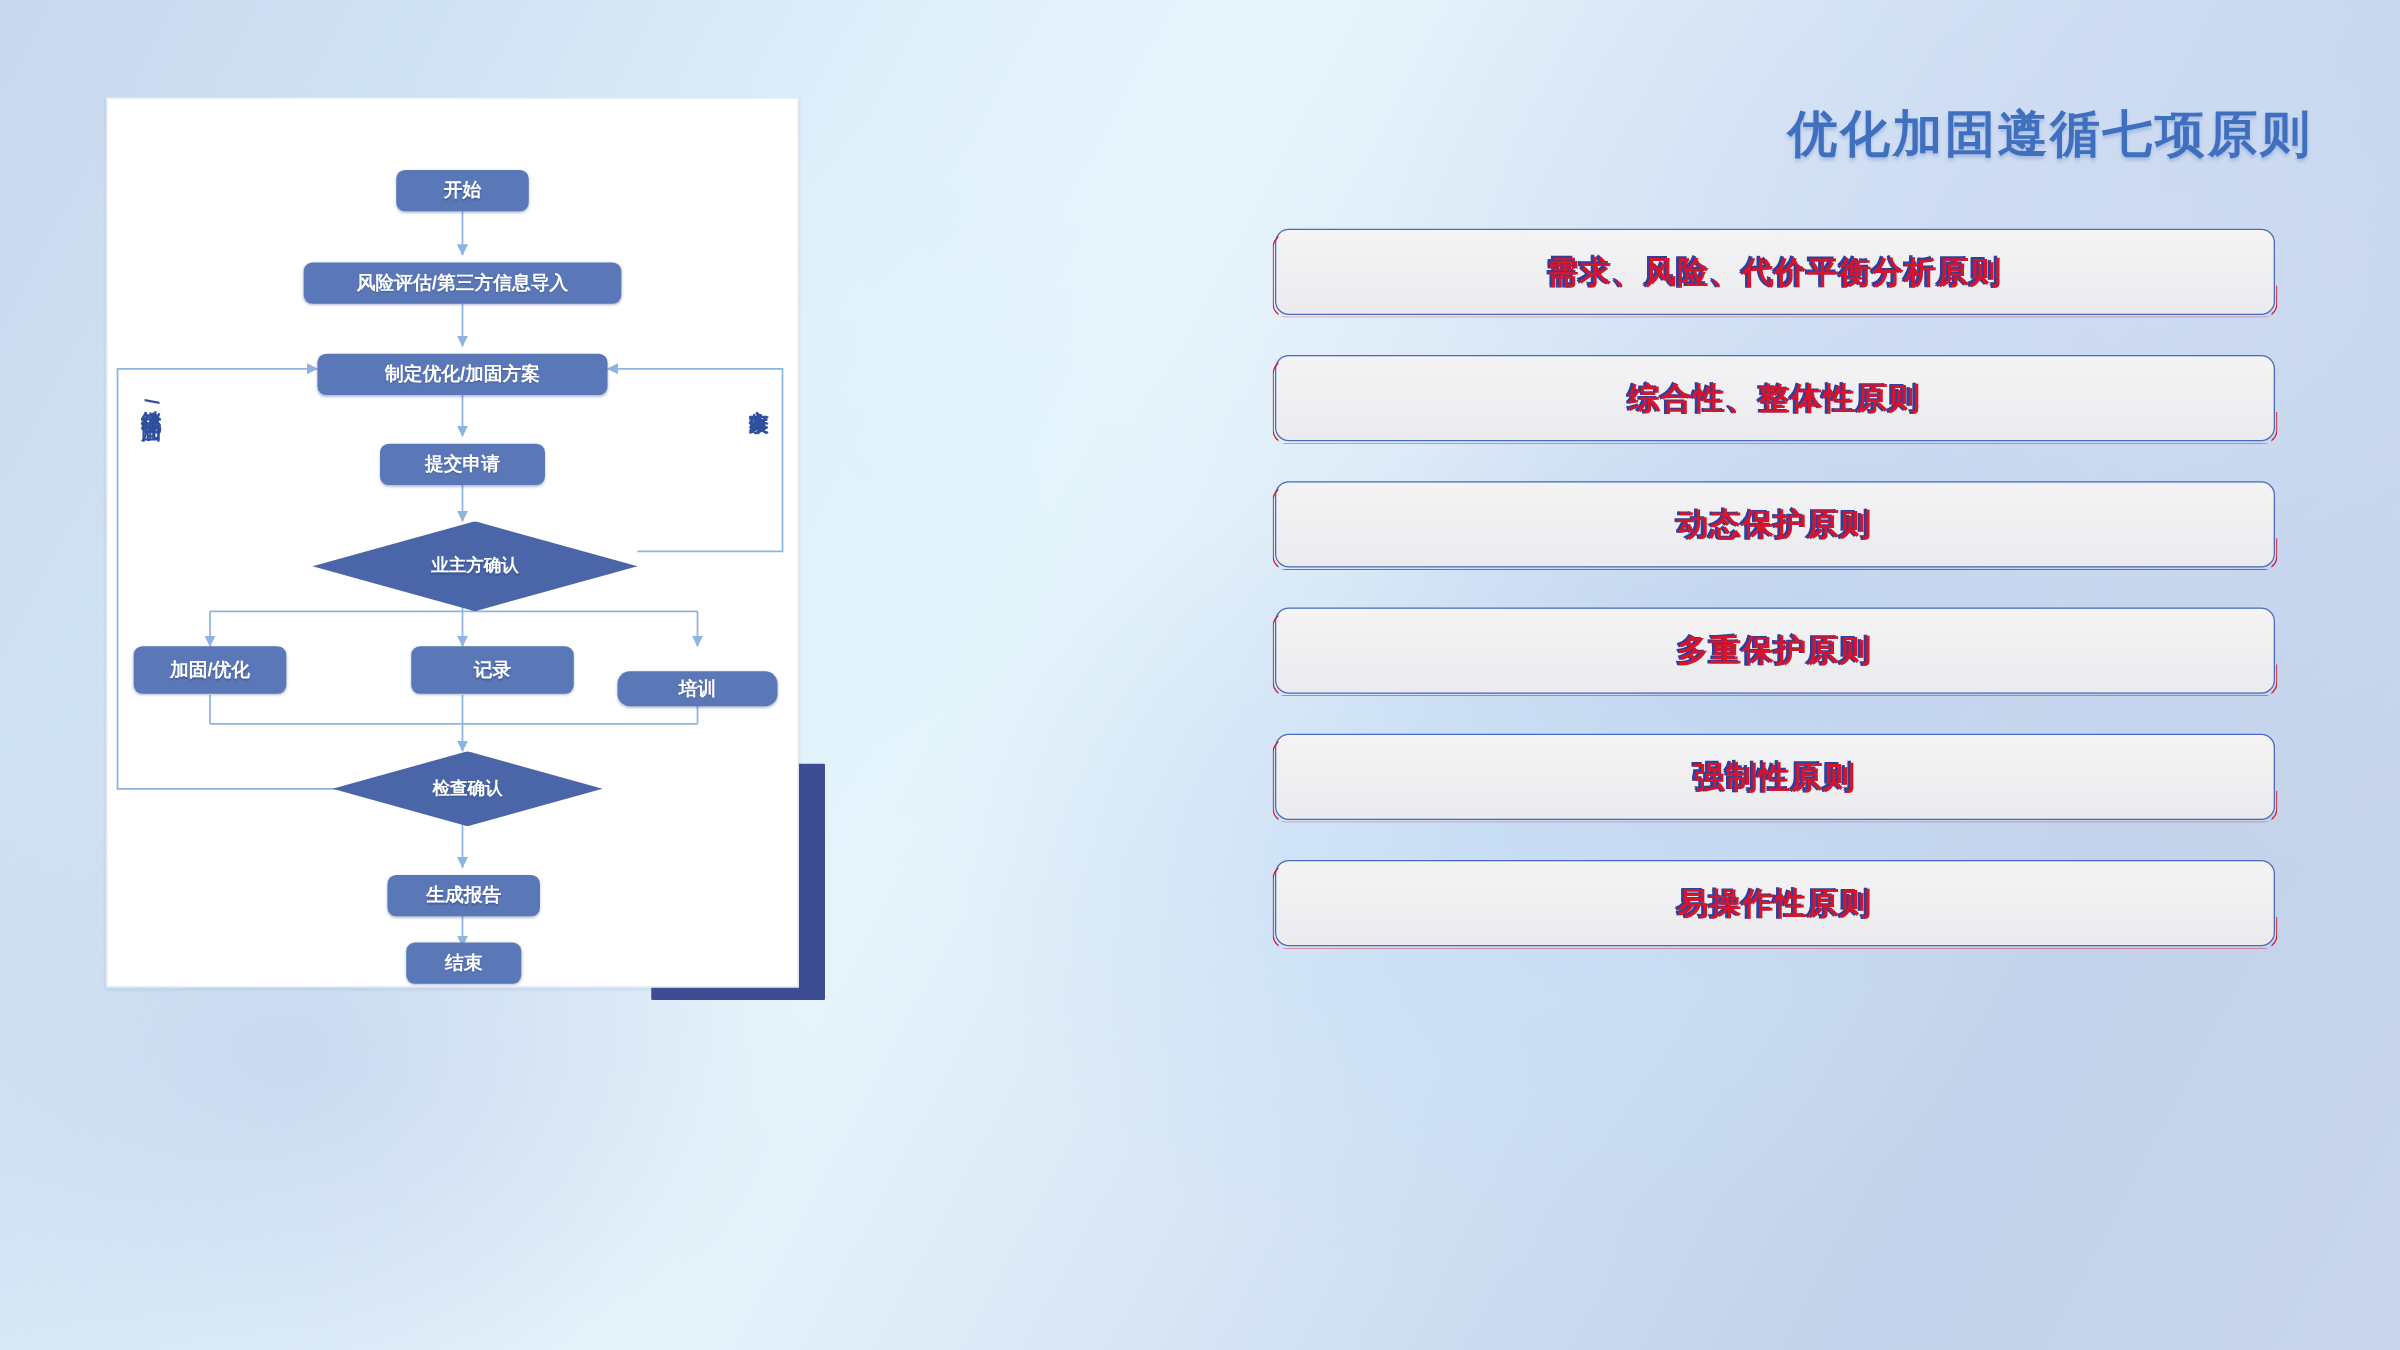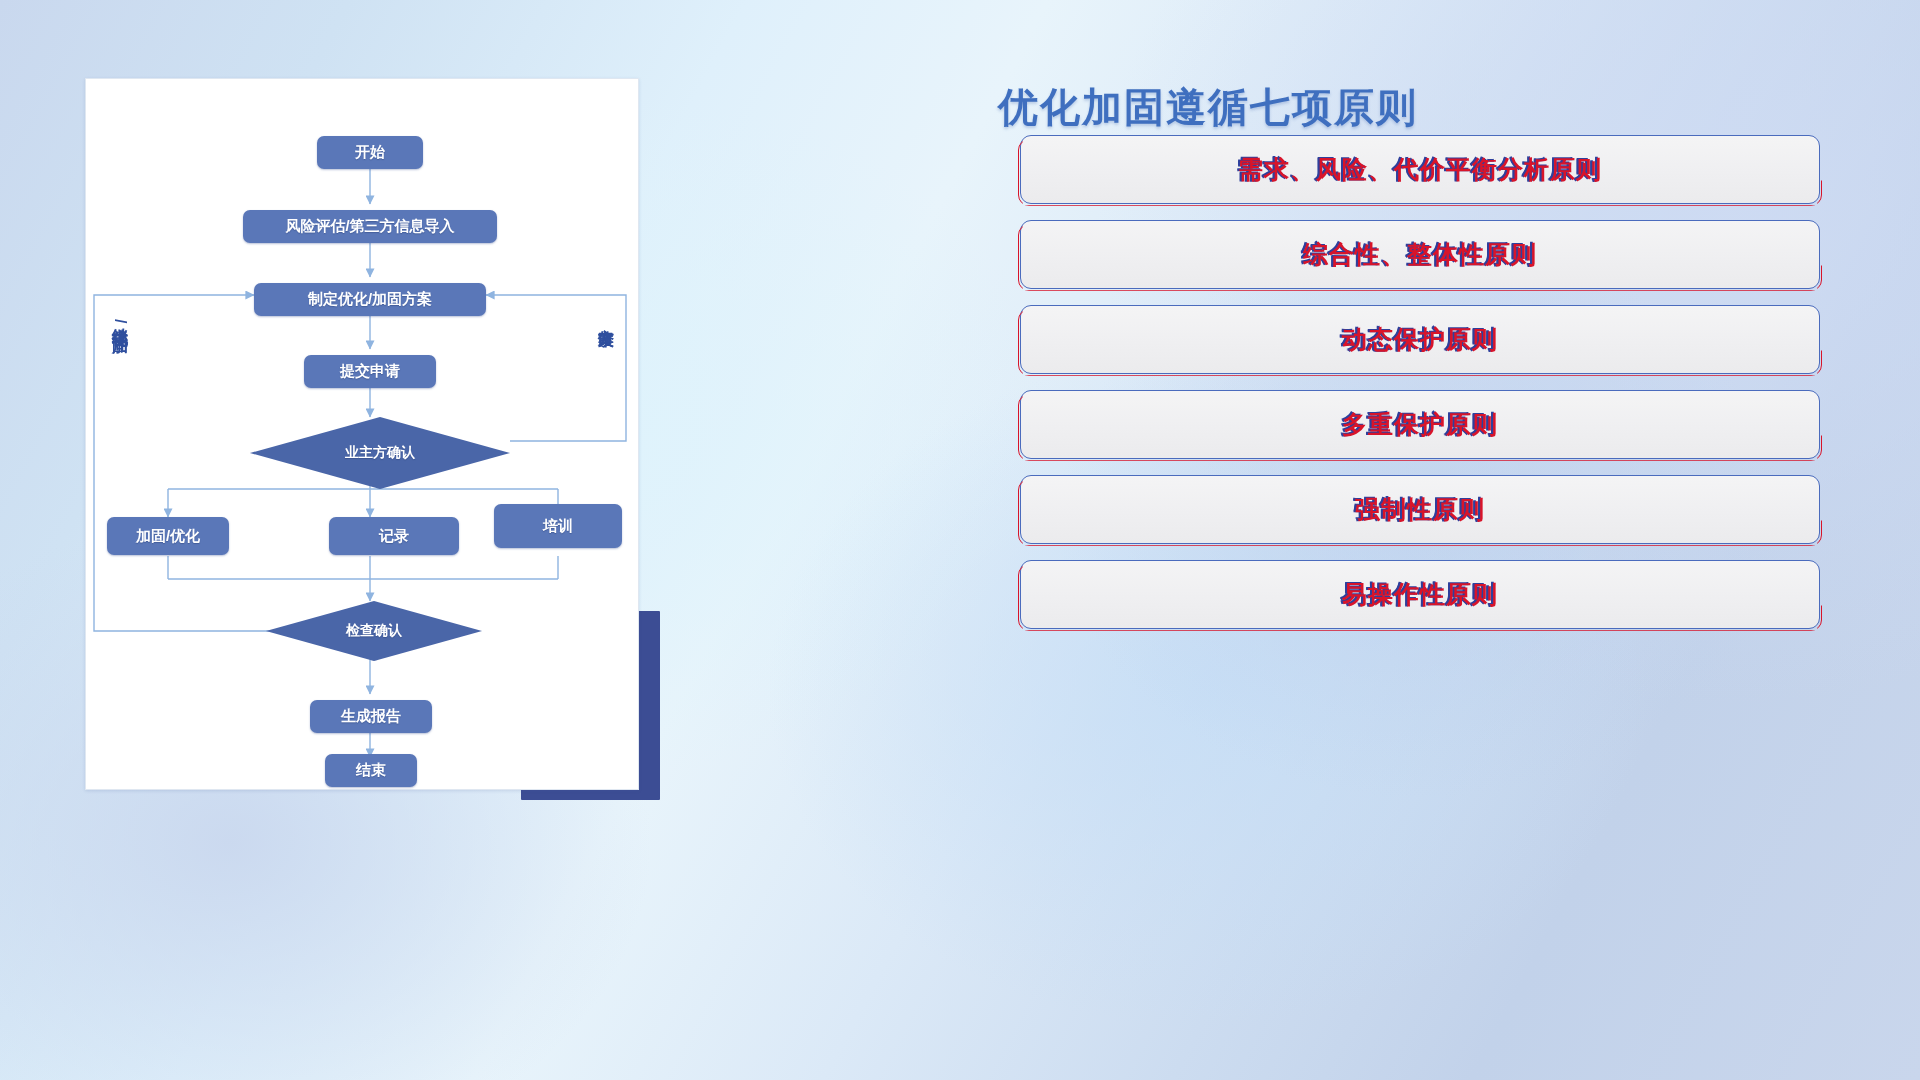--- a/index.html
+++ b/index.html
@@ -75,25 +75,25 @@
     position:absolute;
     writing-mode:vertical-rl;
     color:#2f4f9e; font-size:16px; font-weight:bold; line-height:1.06;
     letter-spacing:1px;
   }
 
   
   #principles { position:absolute; left:1020px; top:80px; width:830px; }
   #principles-title {
     font-size:40px; font-weight:bold; color:#3f6fbf;
-    text-align:left; letter-spacing:2px;
+    text-align:right; letter-spacing:2px;
     margin-left:-22px;
     text-shadow:0 2px 3px rgba(60,100,175,.28);
   }
-  #principle-list { display:flex; flex-direction:column; gap:16px; }
+  #principle-list { margin-top:48px; display:flex; flex-direction:column; gap:32px; }
   .principle-card {
     position:relative;
     height:69px; width:800px;
     background:linear-gradient(180deg,#f4f4f5 0%,#efeff1 55%,#ebebed 100%);
     border-radius:11px;
     border:1.6px solid #4a6bbd;
     display:flex; align-items:center; justify-content:center;
   }
   .principle-card::after {
     content:""; position:absolute;
@@ -185,21 +185,21 @@
     </div>
 
     <div class="node rect" style="left:21px;top:438px;width:122px;height:38px;">
       <span>加固/优化</span>
     </div>
 
     <div class="node rect" style="left:219px;top:438px;width:130px;height:38px;margin-left:24px;">
       <span>记录</span>
     </div>
 
-    <div class="node rect" style="left:408px;top:425px;width:128px;height:44px;">
+    <div class="node rect" style="left:408px;top:458px;width:128px;height:28px;border-radius:10px;">
       <span>培训</span>
     </div>
 
     <div class="node diamond" style="left:180px;top:522px;width:216px;height:60px;">
       <span class="dshape"></span>
       <span class="dlabel">检查确认</span>
     </div>
 
     <div class="node rect" style="left:224px;top:621px;width:122px;height:33px;">
       <span>生成报告</span>

